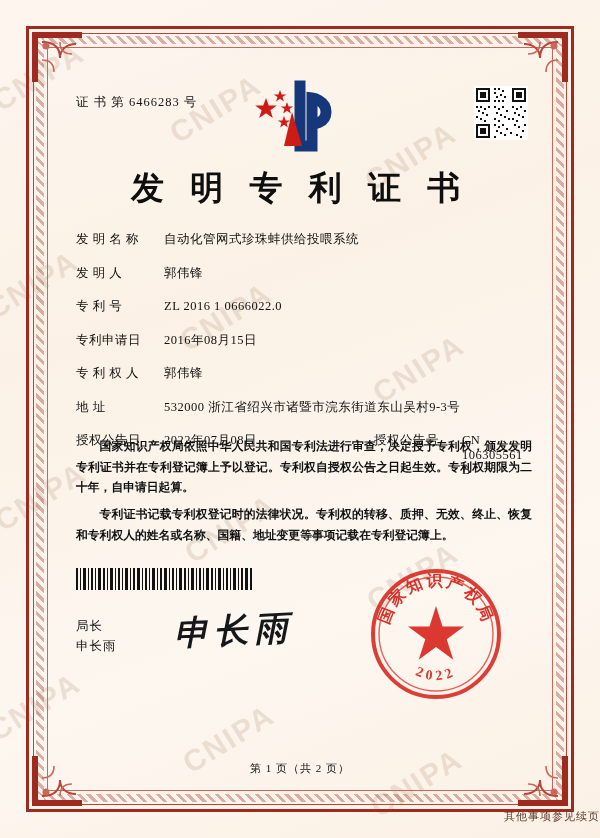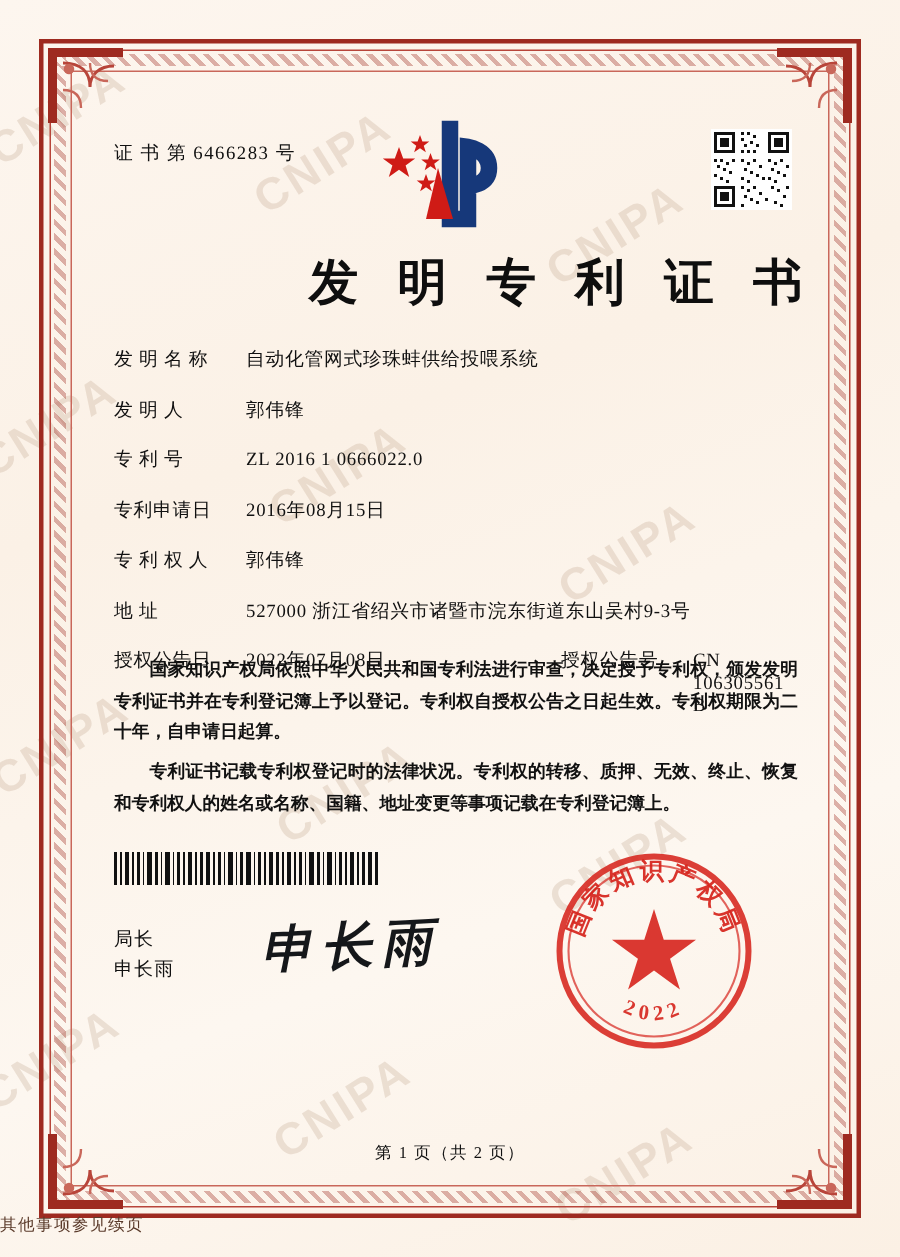--- a/index.html
+++ b/index.html
@@ -122,21 +122,21 @@
     top: 22px;
     transform: translateX(-50%);
     width: 120px;
     height: 76px;
   }
 
   .title {
     position: absolute;
     left: 0; right: 0;
     top: 110px;
-    text-align: right;
+    text-align: center;
     font-size: 33px;
     font-weight: bold;
     letter-spacing: 9px;
     color: #0e0e0e;
     font-family: "Liberation Serif", serif;
   }
 
   .fields {
     position: absolute;
     left: 20px;
@@ -234,21 +234,21 @@
     text-align: center;
     font-size: 11px;
     color: #111;
     letter-spacing: 1px;
   }
 
   .footer-note {
     position: absolute;
     left: 0; right: 0;
     bottom: 14px;
-    text-align: left;
+    text-align: right;
     font-size: 11px;
     color: #5a3a2a;
     letter-spacing: 1px;
     z-index: 6;
   }
 </style>
 </head>
 <body>
 
 <div class="page">
@@ -416,21 +416,21 @@
       <div class="row">
         <div class="label">专利申请日</div>
         <div class="value">2016年08月15日</div>
       </div>
       <div class="row">
         <div class="label">专 利 权 人</div>
         <div class="value">郭伟锋</div>
       </div>
       <div class="row">
         <div class="label">地 址</div>
-        <div class="value">527000 浙江省绍兴市诸暨市浣东街道东山吴村9-3号</div>
+        <div class="value">532000 浙江省绍兴市诸暨市浣东街道东山吴村9-3号</div>
       </div>
       <div class="row split">
         <div class="label">授权公告日</div>
         <div class="value">2022年07月08日</div>
         <div class="label2">授权公告号</div>
         <div class="value2">CN 106305561 B</div>
       </div>
     </div>
 
     <div class="paragraphs">

